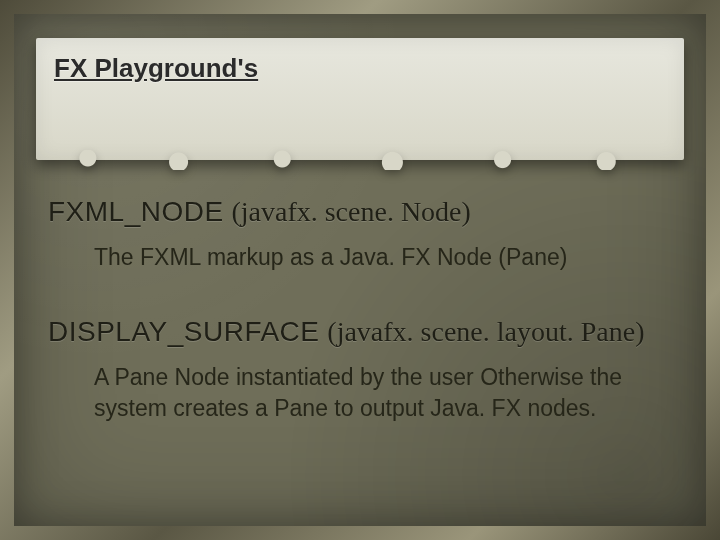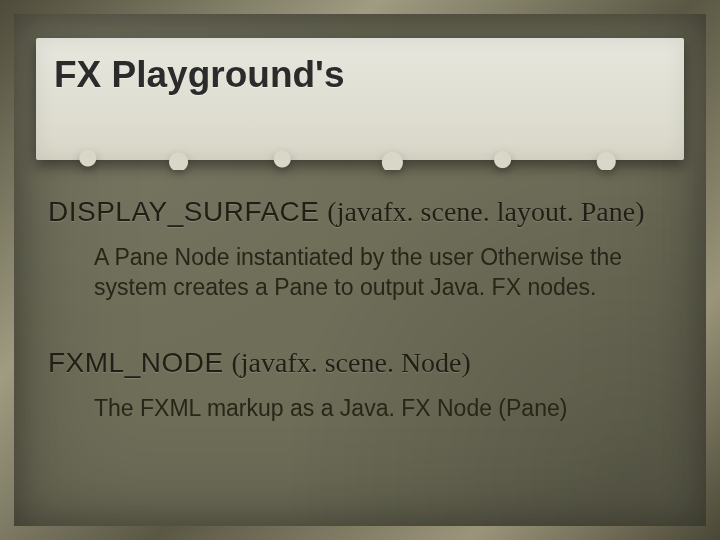--- a/index.html
+++ b/index.html
@@ -42,23 +42,24 @@
       radial-gradient(circle at 38% 45%, #d8d7c8 8px, transparent 9px),
       radial-gradient(circle at 55% 62%, #d8d7c8 10px, transparent 11px),
       radial-gradient(circle at 72% 48%, #d8d7c8 8px, transparent 9px),
       radial-gradient(circle at 88% 58%, #d8d7c8 9px, transparent 10px);
     filter: drop-shadow(0 4px 4px rgba(0,0,0,0.25));
     pointer-events: none;
   }
   .title {
     color: #2b2b2b;
     font-weight: 700;
-    font-size: 37px;
+    font-size: 26px;
     line-height: 1.25;
     text-shadow: 0 1px 0 rgba(255,255,255,0.4);
+    text-decoration: underline;
   }
   .content {
     position: absolute;
     top: 182px;
     left: 34px;
     right: 40px;
     color: #242419;
   }
   .var-block { margin-bottom: 44px; }
   .var-line {
@@ -87,29 +88,29 @@
   <div class="paper">
     <div class="title">
       <span>FX Playground's</span><br>
     </div>
   </div>
 
   <div class="content">
 
     <div class="var-block">
       <div class="var-line">
+        <span class="var-name">FXML_NODE</span>
+        <span class="var-type">(javafx. scene. Node)</span>
+      </div>
+      <div class="desc">The FXML markup as a Java. FX Node (Pane)</div>
+    </div>
+
+    <div class="var-block">
+      <div class="var-line">
         <span class="var-name">DISPLAY_SURFACE</span>
         <span class="var-type">(javafx. scene. layout. Pane)</span>
       </div>
       <div class="desc">A Pane Node instantiated by the user Otherwise the system creates a Pane to output Java. FX nodes.</div>
-    </div>
-
-    <div class="var-block">
-      <div class="var-line">
-        <span class="var-name">FXML_NODE</span>
-        <span class="var-type">(javafx. scene. Node)</span>
-      </div>
-      <div class="desc">The FXML markup as a Java. FX Node (Pane)</div>
     </div>
 
   </div>
 
 </div>
 
 </body></html>

